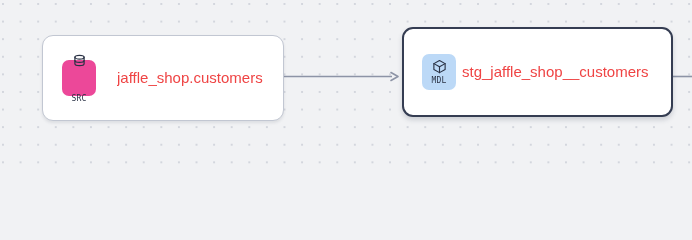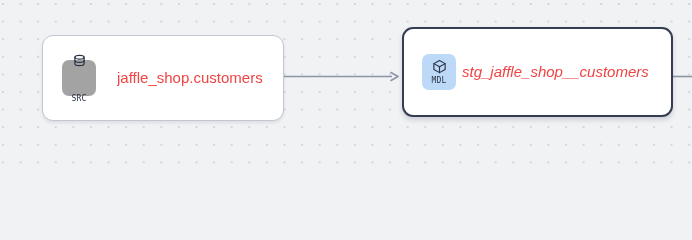--- a/index.html
+++ b/index.html
@@ -96,41 +96,41 @@
   #node-source .node-label { margin-left: 21px; }
 
   
   #node-model {
     left: 402px;
     top: 27px;
     width: 271px;
     height: 90px;
     padding-left: 18px;
   }
-  #node-model .node-label { margin-left: 6px; font-style: italic; }
+  #node-model .node-label { margin-left: 6px; }
 </style>
 </head>
 <body>
 
 <div id="canvas">
 
   <svg class="edge-layer" width="692" height="177" viewBox="0 0 692 177">
 
     <g>
       <line x1="284" y1="76.5" x2="392" y2="76.5" stroke="#8d94a6" stroke-width="1.6"></line>
       <path d="M 391 72.5 L 398 76.5 L 391 80.5" fill="none" stroke="#8d94a6" stroke-width="1.6" stroke-linecap="round" stroke-linejoin="round"></path>
     </g>
 
     <g>
       <line x1="673" y1="76.5" x2="692" y2="76.5" stroke="#8d94a6" stroke-width="1.6"></line>
     </g>
   </svg>
 
   <div id="node-source" class="node node-default">
-    <div class="badge" style="background:#a3a3a3;gap:24px;">
+    <div class="badge" style="background:#ec4899;gap:24px;">
       <span>
         <svg width="15" height="16" viewBox="0 0 15 16" fill="none" stroke="#2a3245" stroke-width="1.2" stroke-linecap="round" stroke-linejoin="round">
           <ellipse cx="7.5" cy="3.2" rx="4.6" ry="1.9"></ellipse>
           <path d="M2.9 3.2 v3.3 c0 1.05 2.06 1.9 4.6 1.9 s4.6-.85 4.6-1.9 V3.2"></path>
           <path d="M2.9 6.5 v3.3 c0 1.05 2.06 1.9 4.6 1.9 s4.6-.85 4.6-1.9 V6.5"></path>
         </svg>
       </span>
       <span class="badge-text">SRC</span>
     </div>
     <div class="node-label">jaffle_shop.customers</div>

